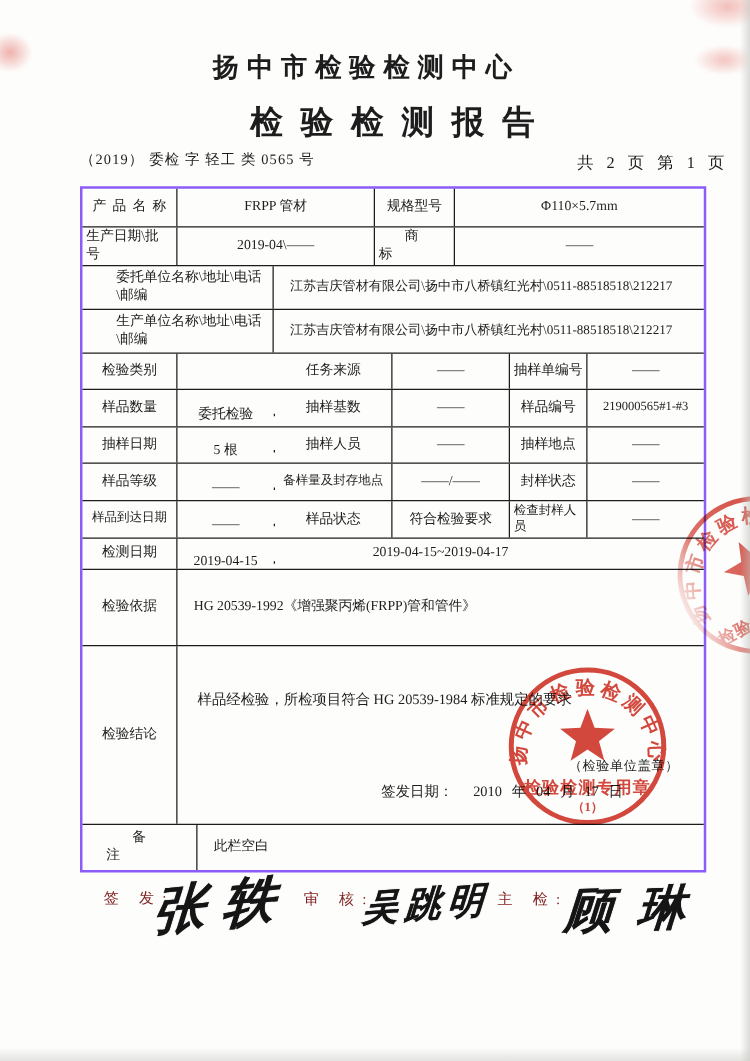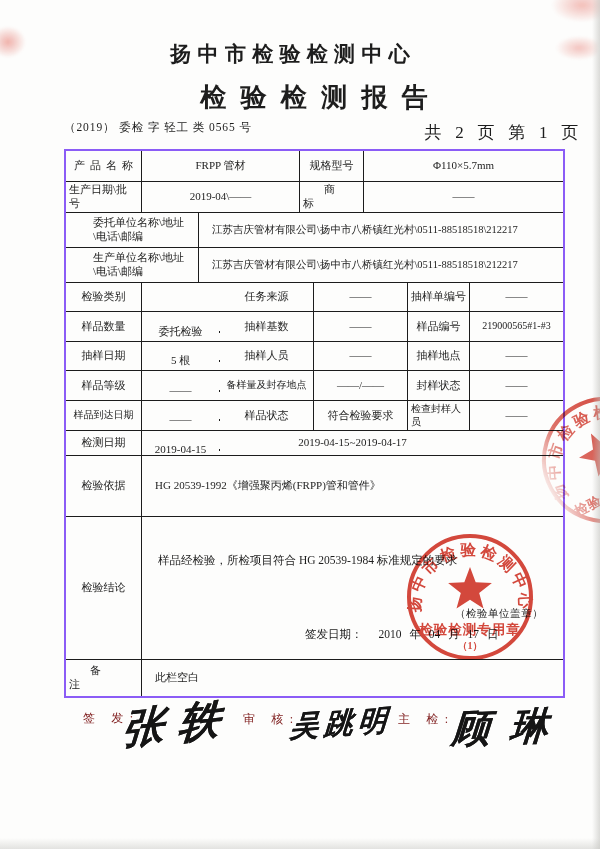--- a/index.html
+++ b/index.html
@@ -6,35 +6,35 @@
   .page{position:relative;width:600px;height:849px;background:#fdfdfc;overflow:hidden;
         font-family:"Liberation Serif","DejaVu Serif",serif;color:#1d1d1d;}
   
   .title{position:absolute;top:40px;left:0;width:600px;text-align:center;
          font-size:21px;font-weight:bold;letter-spacing:.30em;text-indent:.30em;
          transform:translateX(-10px);}
   .subtitle{position:absolute;top:80px;left:0;width:600px;text-align:center;
          font-size:26px;font-weight:bold;letter-spacing:.55em;text-indent:.55em;
          transform:translateX(14px);}
   .refno{position:absolute;top:120px;left:64px;font-size:11.5px;letter-spacing:.08em;}
-  .pageinfo{position:absolute;top:121px;right:17px;font-size:17px;letter-spacing:.28em;}
+  .pageinfo{position:absolute;top:121px;right:17px;font-size:13px;letter-spacing:.28em;}
   
   .tbl{position:absolute;top:149px;left:64px;width:501px;border:2px solid #8b5cf6;
        box-sizing:border-box;background:transparent;}
   .row{display:flex;border-bottom:1px solid #1c1c1c;box-sizing:border-box;}
   .row.last{border-bottom:none;}
   .c{border-right:1px solid #1c1c1c;box-sizing:border-box;display:flex;align-items:center;
      justify-content:center;font-size:11px;line-height:1.25;padding:1px 3px;}
   .c.end{border-right:none;}
   .c.left{justify-content:flex-start;padding-left:13px;text-align:left;}
   .w76{width:76px;flex:none;} .w158{width:158px;flex:none;} .w64{width:64px;flex:none;}
-  .w153{width:133px;flex:none;padding-left:27px;} .w78{width:78px;flex:none;margin-top:48px;} .w94{width:94px;flex:none;}
+  .w153{width:153px;flex:none;padding-left:27px;} .w78{width:78px;flex:none;margin-top:48px;} .w94{width:94px;flex:none;}
   .w62{width:62px;flex:none;} .fl{flex:1;}
   .h31{height:31px;} .h35{height:35px;} .h29{height:29px;} .h30{height:30px;}
-  .h25{height:25px;} .h61{height:61px;} .h143{height:143px;} .h36{height:36px;}
+  .h25{height:25px;} .h61{height:61px;} .h143{height:143px;} .h36{height:36px;margin-left:16px;}
   .sp1{letter-spacing:.45em;text-indent:.45em;}       
   .sp2{letter-spacing:1.9em;text-indent:1.9em;}       
   .small{font-size:10px;}
   .fs10{font-size:10.5px;}
   
   .concl{position:relative;align-items:flex-start;justify-content:flex-start;}
   .concl-text{position:absolute;top:36px;left:16px;right:20px;font-size:11.5px;}
   .seal-note{position:absolute;top:90px;left:313px;font-size:10.5px;letter-spacing:.05em;}
   .issue-date{position:absolute;top:110px;left:163px;font-size:11.5px;}
   .issue-date .dv{margin-left:16px;word-spacing:5px;}

